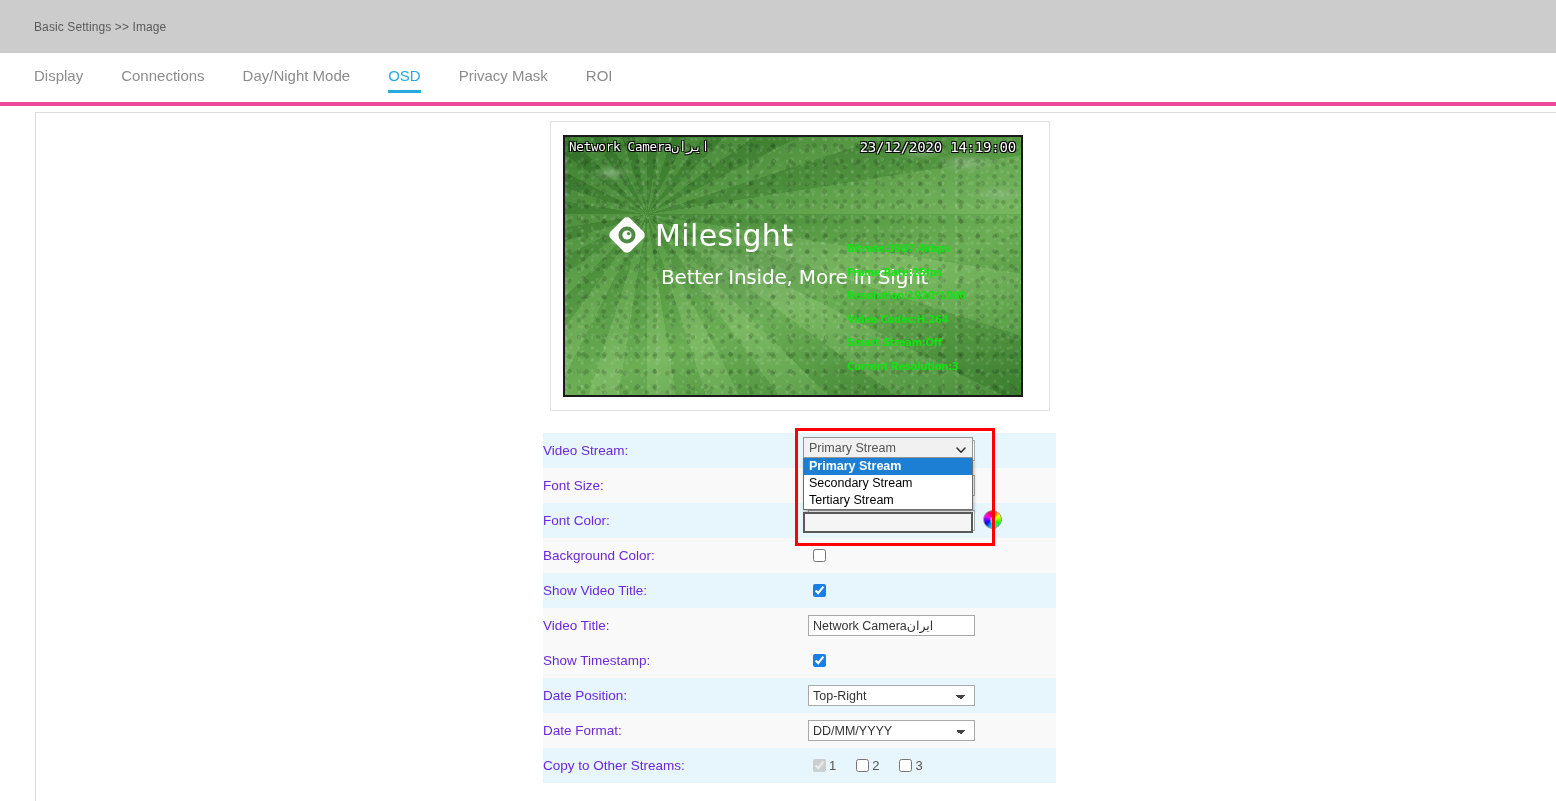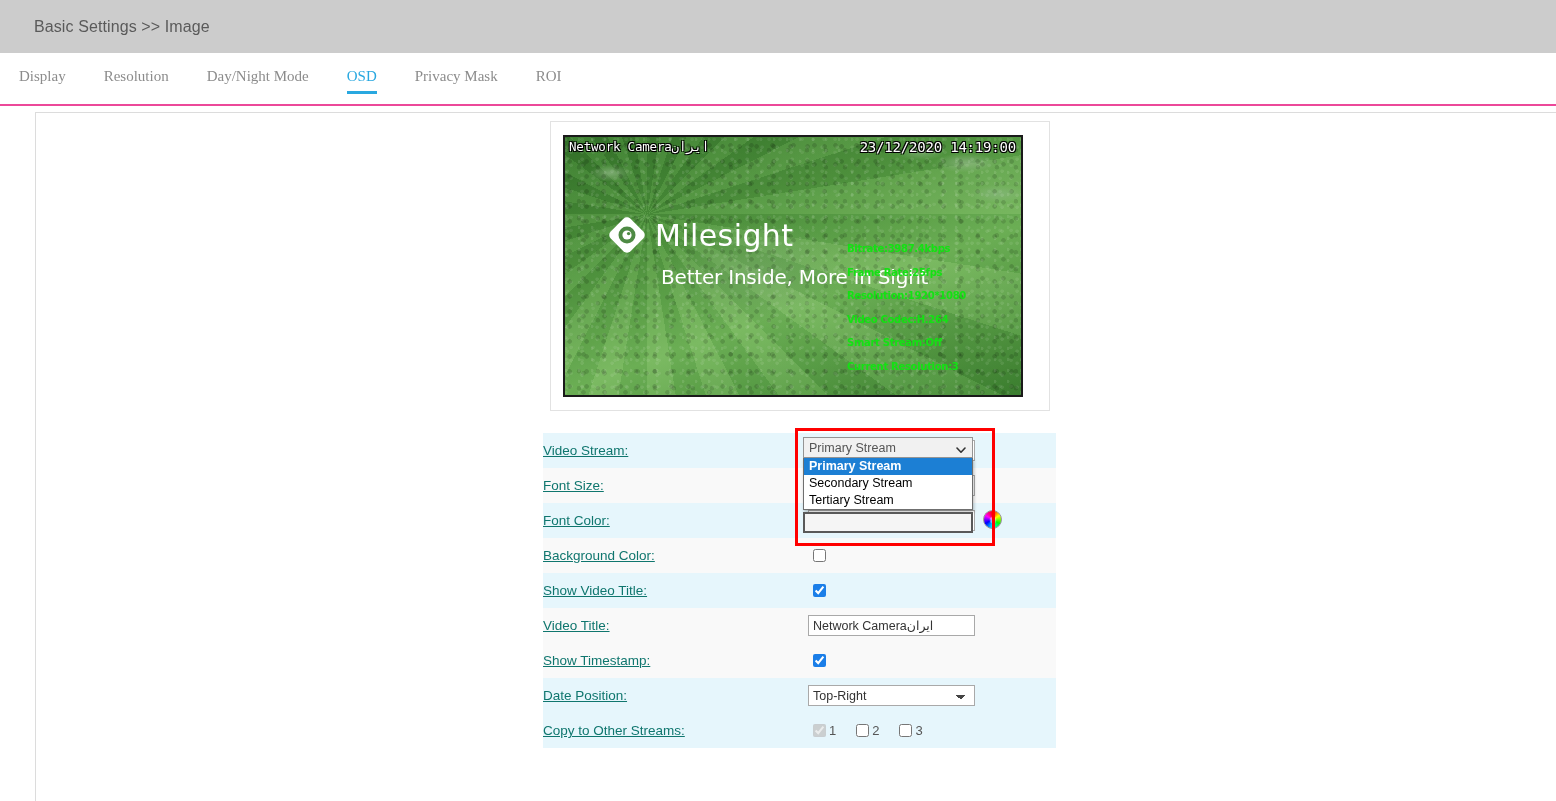--- a/index.html
+++ b/index.html
@@ -13,34 +13,33 @@
 
   
   #breadcrumb-bar {
     height: 53px;
     background: #cccccc;
     display: flex;
     align-items: center;
     padding-left: 34px;
   }
   #breadcrumb-text {
-    font-size: 16px;
+    font-size: 12px;
     color: #5a5a5a;
     letter-spacing: 0.1px;
   }
 
   
   #tab-bar {
     height: 53px;
     background: #ffffff;
     display: flex;
     align-items: center;
-    padding-left: 19px;
-    border-bottom: 2px solid #ec4899;
-    font-family: Liberation Serif, serif;
+    padding-left: 34px;
+    border-bottom: 4px solid #ec4899;
   }
   .tab-item {
     font-size: 15px;
     color: #8c8c8c;
     margin-right: 38px;
     padding-bottom: 5px;
     position: relative;
     cursor: pointer;
     white-space: nowrap;
   }
@@ -178,24 +177,23 @@
     border-collapse: collapse;
     font-size: 13.5px;
   }
   #settings-table tr { height: 35px; }
   #settings-table tr.row-odd  { background: #e6f6fc; }
   #settings-table tr.row-even { background: #f9f9f9; }
   #settings-table td { padding: 0; vertical-align: middle; }
   td.label-cell {
     width: 265px;
     padding-left: 12px;
-    color: #0f766e;
+    color: #6d28d9;
     font-size: 13.5px;
     white-space: nowrap;
-    text-decoration: underline;
   }
   td.value-cell { padding-left: 0; position: relative; }
 
   select.ctl, input.ctl {
     width: 167px;
     height: 21px;
     font-size: 12.5px;
     font-family: "Liberation Sans", sans-serif;
     color: #333;
     border: 1px solid #a9a9a9;
@@ -299,21 +297,21 @@
 </style>
 </head>
 <body>
 
 <div id="breadcrumb-bar">
   <div id="breadcrumb-text">Basic Settings &gt;&gt; Image</div>
 </div>
 
 <div id="tab-bar">
   <div class="tab-item">Display</div>
-  <div class="tab-item">Resolution</div>
+  <div class="tab-item">Connections</div>
   <div class="tab-item">Day/Night Mode</div>
   <div class="tab-item active">OSD</div>
   <div class="tab-item">Privacy Mask</div>
   <div class="tab-item">ROI</div>
 </div>
 
 <div id="content-panel">
 
   <div id="video-preview-panel">
     <div id="video-frame">
@@ -413,20 +411,28 @@
 
     <tr class="row-odd">
       <td class="label-cell">Date Position:</td>
       <td class="value-cell">
         <select class="ctl">
           <option>Top-Right</option>
         </select>
       </td>
     </tr>
 
+    <tr class="row-even">
+      <td class="label-cell">Date Format:</td>
+      <td class="value-cell">
+        <select class="ctl">
+          <option>DD/MM/YYYY</option>
+        </select>
+      </td>
+    </tr>
 
     <tr class="row-odd">
       <td class="label-cell">Copy to Other Streams:</td>
       <td class="value-cell">
         <span class="cb-group">
           <span class="cb-inline">
             <input class="cb" type="checkbox" checked="" disabled="" style="">
             <span>1</span>
           </span>
           <span class="cb-inline">

